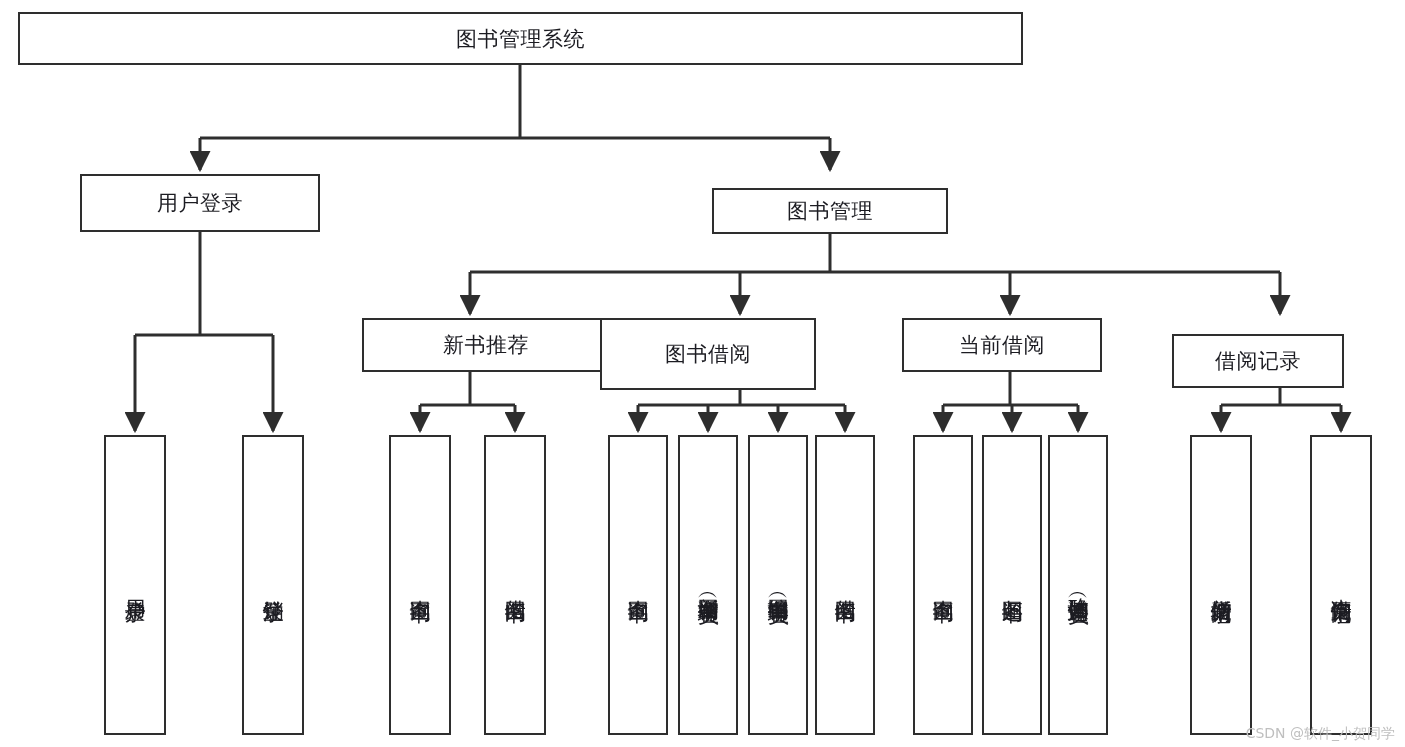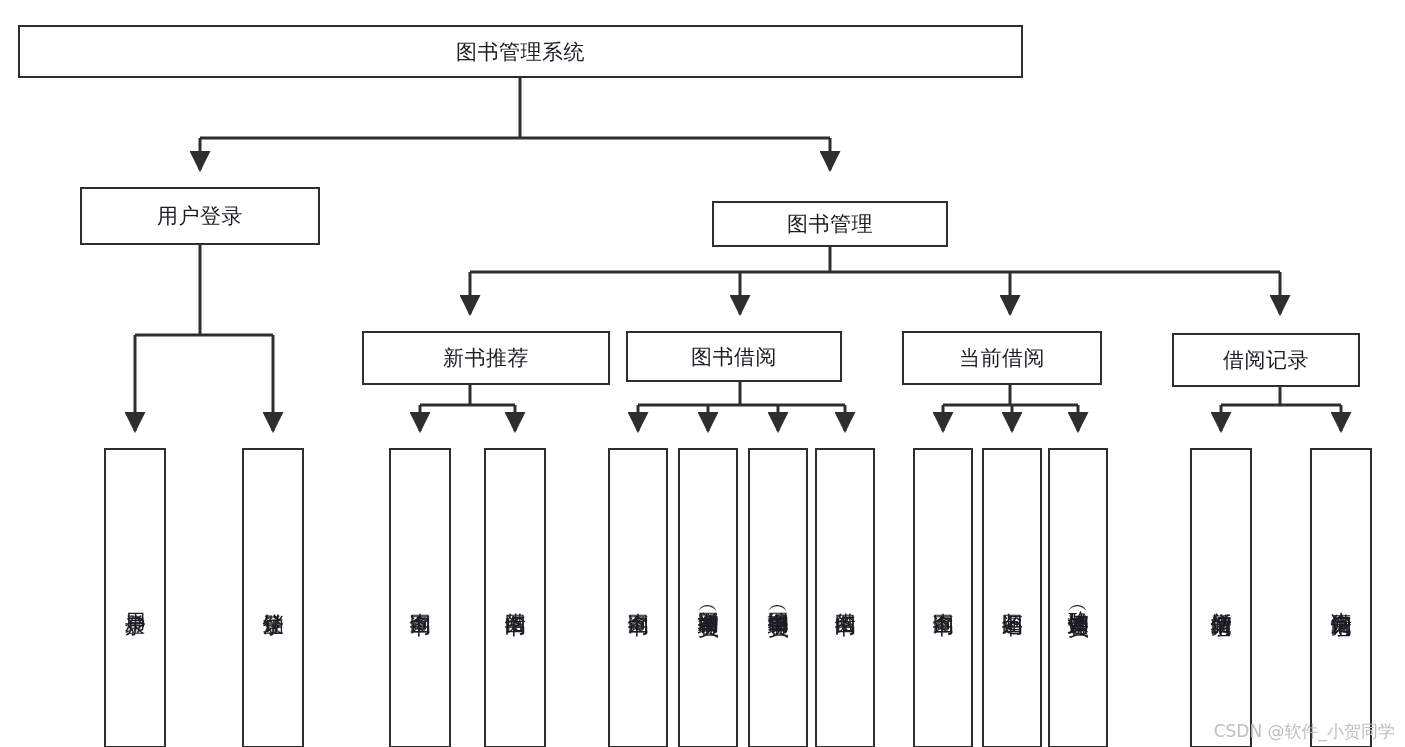--- a/index.html
+++ b/index.html
@@ -26,21 +26,20 @@
   }
   .node {
     position: absolute;
     box-sizing: border-box;
     border: 2px solid #2e2e2e;
     background: #ffffff;
     display: flex;
     align-items: center;
     justify-content: center;
     color: #1c1c22;
-    margin-top: 13px;
   }
   .node.horiz {
     font-size: 21px;
     letter-spacing: 0.5px;
   }
   .node.vert {
     writing-mode: vertical-rl;
     text-orientation: upright;
     font-size: 21px;
     line-height: 1.16;
@@ -55,21 +54,21 @@
     text-align: center;
     white-space: nowrap;
   }
   .node .hlabel {
     white-space: nowrap;
   }
   #watermark {
     position: absolute;
     right: 10px;
     bottom: 4px;
-    font-size: 17px;
+    font-size: 14px;
     color: #bfbfbf;
     white-space: nowrap;
     pointer-events: none;
   }
 </style>
 </head>
 <body>
 
 <div id="canvas">
 
@@ -130,27 +129,27 @@
   <div class="node horiz" style="left:80px; top:174px; width:240px; height:58px;">
     <span class="hlabel">用户登录</span>
   </div>
   <div class="node horiz" style="left:712px; top:188px; width:236px; height:46px;">
     <span class="hlabel">图书管理</span>
   </div>
 
   <div class="node horiz" style="left:362px; top:318px; width:248px; height:54px;">
     <span class="hlabel">新书推荐</span>
   </div>
-  <div class="node horiz" style="left:626px; top:318px; width:216px; height:51px;">
+  <div class="node horiz" style="left:600px; top:318px; width:216px; height:72px;">
     <span class="hlabel">图书借阅</span>
   </div>
   <div class="node horiz" style="left:902px; top:318px; width:200px; height:54px;">
     <span class="hlabel">当前借阅</span>
   </div>
-  <div class="node horiz" style="left:1172px; top:320px; width:188px; height:54px;">
+  <div class="node horiz" style="left:1172px; top:334px; width:172px; height:54px;">
     <span class="hlabel">借阅记录</span>
   </div>
 
   <div class="node vert" style="left:104px; top:435px; width:62px; height:300px;">
     <span class="vlabel">用户登录</span>
   </div>
   <div class="node vert" style="left:242px; top:435px; width:62px; height:300px;">
     <span class="vlabel">注销登录</span>
   </div>
 

